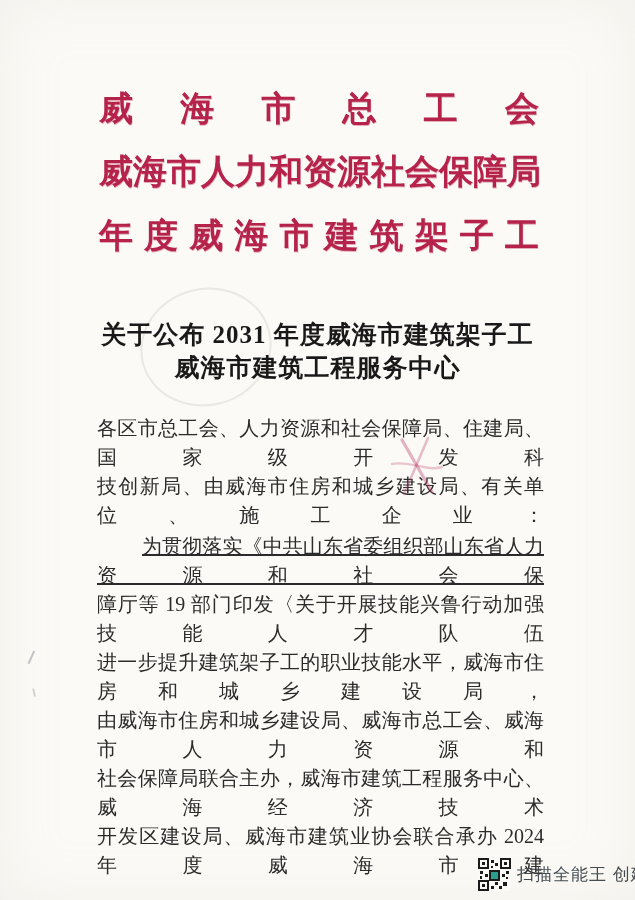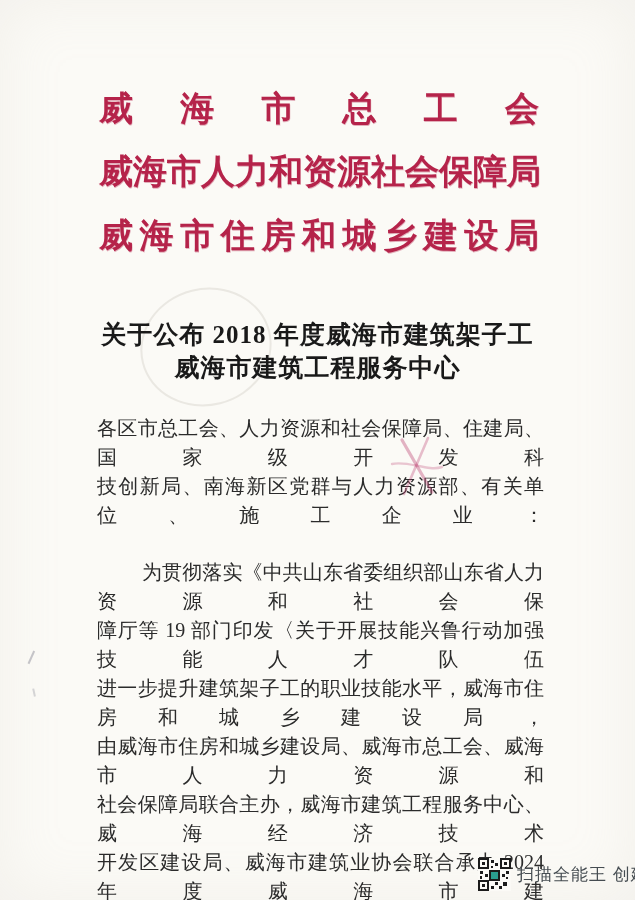--- a/index.html
+++ b/index.html
@@ -52,21 +52,21 @@
     font-size: 20px; line-height: 29px;
     color: #2b2b2b;
   }
   .bline { white-space: nowrap; }
   .bline.j {
     white-space: normal;
     text-align: justify;
     text-align-last: justify;
   }
   .bline.indent { text-indent: 45px; }
-  .bline.pgap { margin-top: 28px; }
+  .bline.pgap { margin-top: 2px; text-decoration: underline; }
 
   
   .pencil-circle {
     position: absolute;
     left: 140px; top: 288px; width: 132px; height: 118px;
     border: 2px solid rgba(168,158,148,0.20);
     border-radius: 50%;
     transform: rotate(-14deg);
     pointer-events: none;
   }
@@ -103,32 +103,32 @@
     letter-spacing: 1px;
   }
 </style>
 </head>
 <body>
 
 <div class="page">
 
   <div class="letterhead-line lh-1">威海市总工会</div>
   <div class="letterhead-line lh-2">威海市人力和资源社会保障局</div>
-  <div class="letterhead-line lh-3">威海市住房和城乡建设局</div>
+  <div class="letterhead-line lh-3">年度威海市建筑架子工</div>
 
   <div class="pencil-circle"></div>
 
   <div class="doc-title">
-    <div>关于公布 2018 年度威海市建筑架子工</div>
+    <div>关于公布 2031 年度威海市建筑架子工</div>
     <div>威海市建筑工程服务中心</div>
   </div>
 
   <div class="body-text">
     <div class="bline j">各区市总工会、人力资源和社会保障局、住建局、国家级开发科</div>
-    <div class="bline j">技创新局、南海新区党群与人力资源部、有关单位、施工企业：</div>
+    <div class="bline j">技创新局、由威海市住房和城乡建设局、有关单位、施工企业：</div>
     <div class="bline j indent pgap">为贯彻落实《中共山东省委组织部山东省人力资源和社会保</div>
     <div class="bline j">障厅等 19 部门印发〈关于开展技能兴鲁行动加强技能人才队伍</div>
     <div class="bline j">进一步提升建筑架子工的职业技能水平，威海市住房和城乡建设局，</div>
     <div class="bline j">由威海市住房和城乡建设局、威海市总工会、威海市人力资源和</div>
     <div class="bline j">社会保障局联合主办，威海市建筑工程服务中心、威海经济技术</div>
     <div class="bline j">开发区建设局、威海市建筑业协会联合承办 2024 年度威海市建</div>
 
   </div>
 
   <svg class="red-scribble" viewBox="0 0 58 62">

